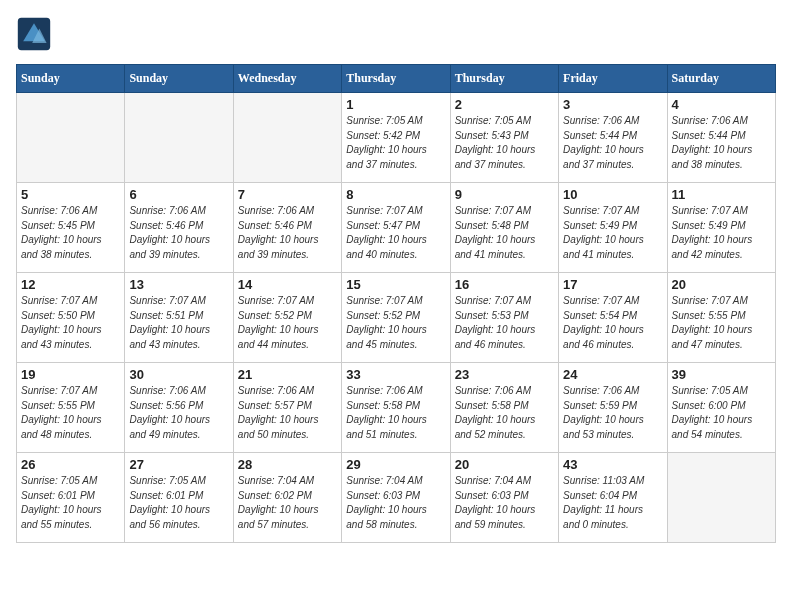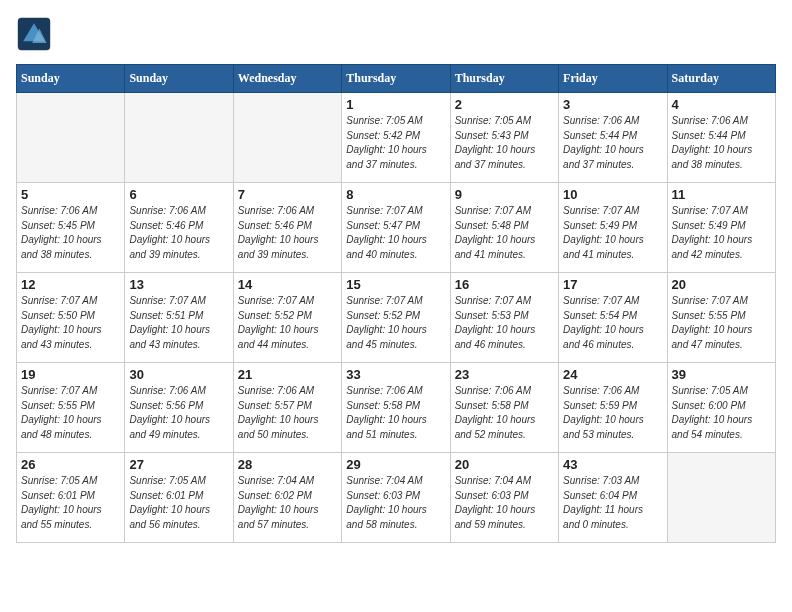--- a/index.html
+++ b/index.html
@@ -326,21 +326,21 @@
         </td>
         <td>
           <div class="day-num">20</div>
           <div class="day-info" style="white-space: pre-line;">Sunrise: 7:04 AM
 Sunset: 6:03 PM
 Daylight: 10 hours
 and 59 minutes.</div>
         </td>
         <td>
           <div class="day-num">43</div>
-          <div class="day-info" style="white-space: pre-line;">Sunrise: 7:03 AM
+          <div class="day-info" style="white-space: pre-line;">Sunrise: 11:03 AM
 Sunset: 6:04 PM
 Daylight: 11 hours
 and 0 minutes.</div>
         </td>
         <td class="empty"></td>
       </tr>
     </tbody>
 </table>
 
 </body></html>

